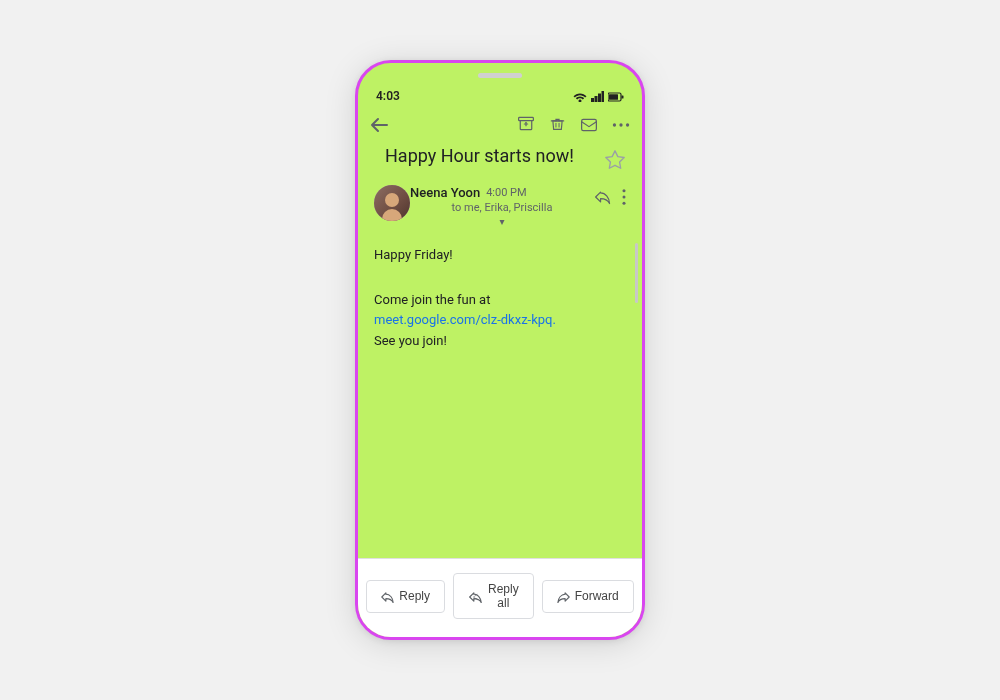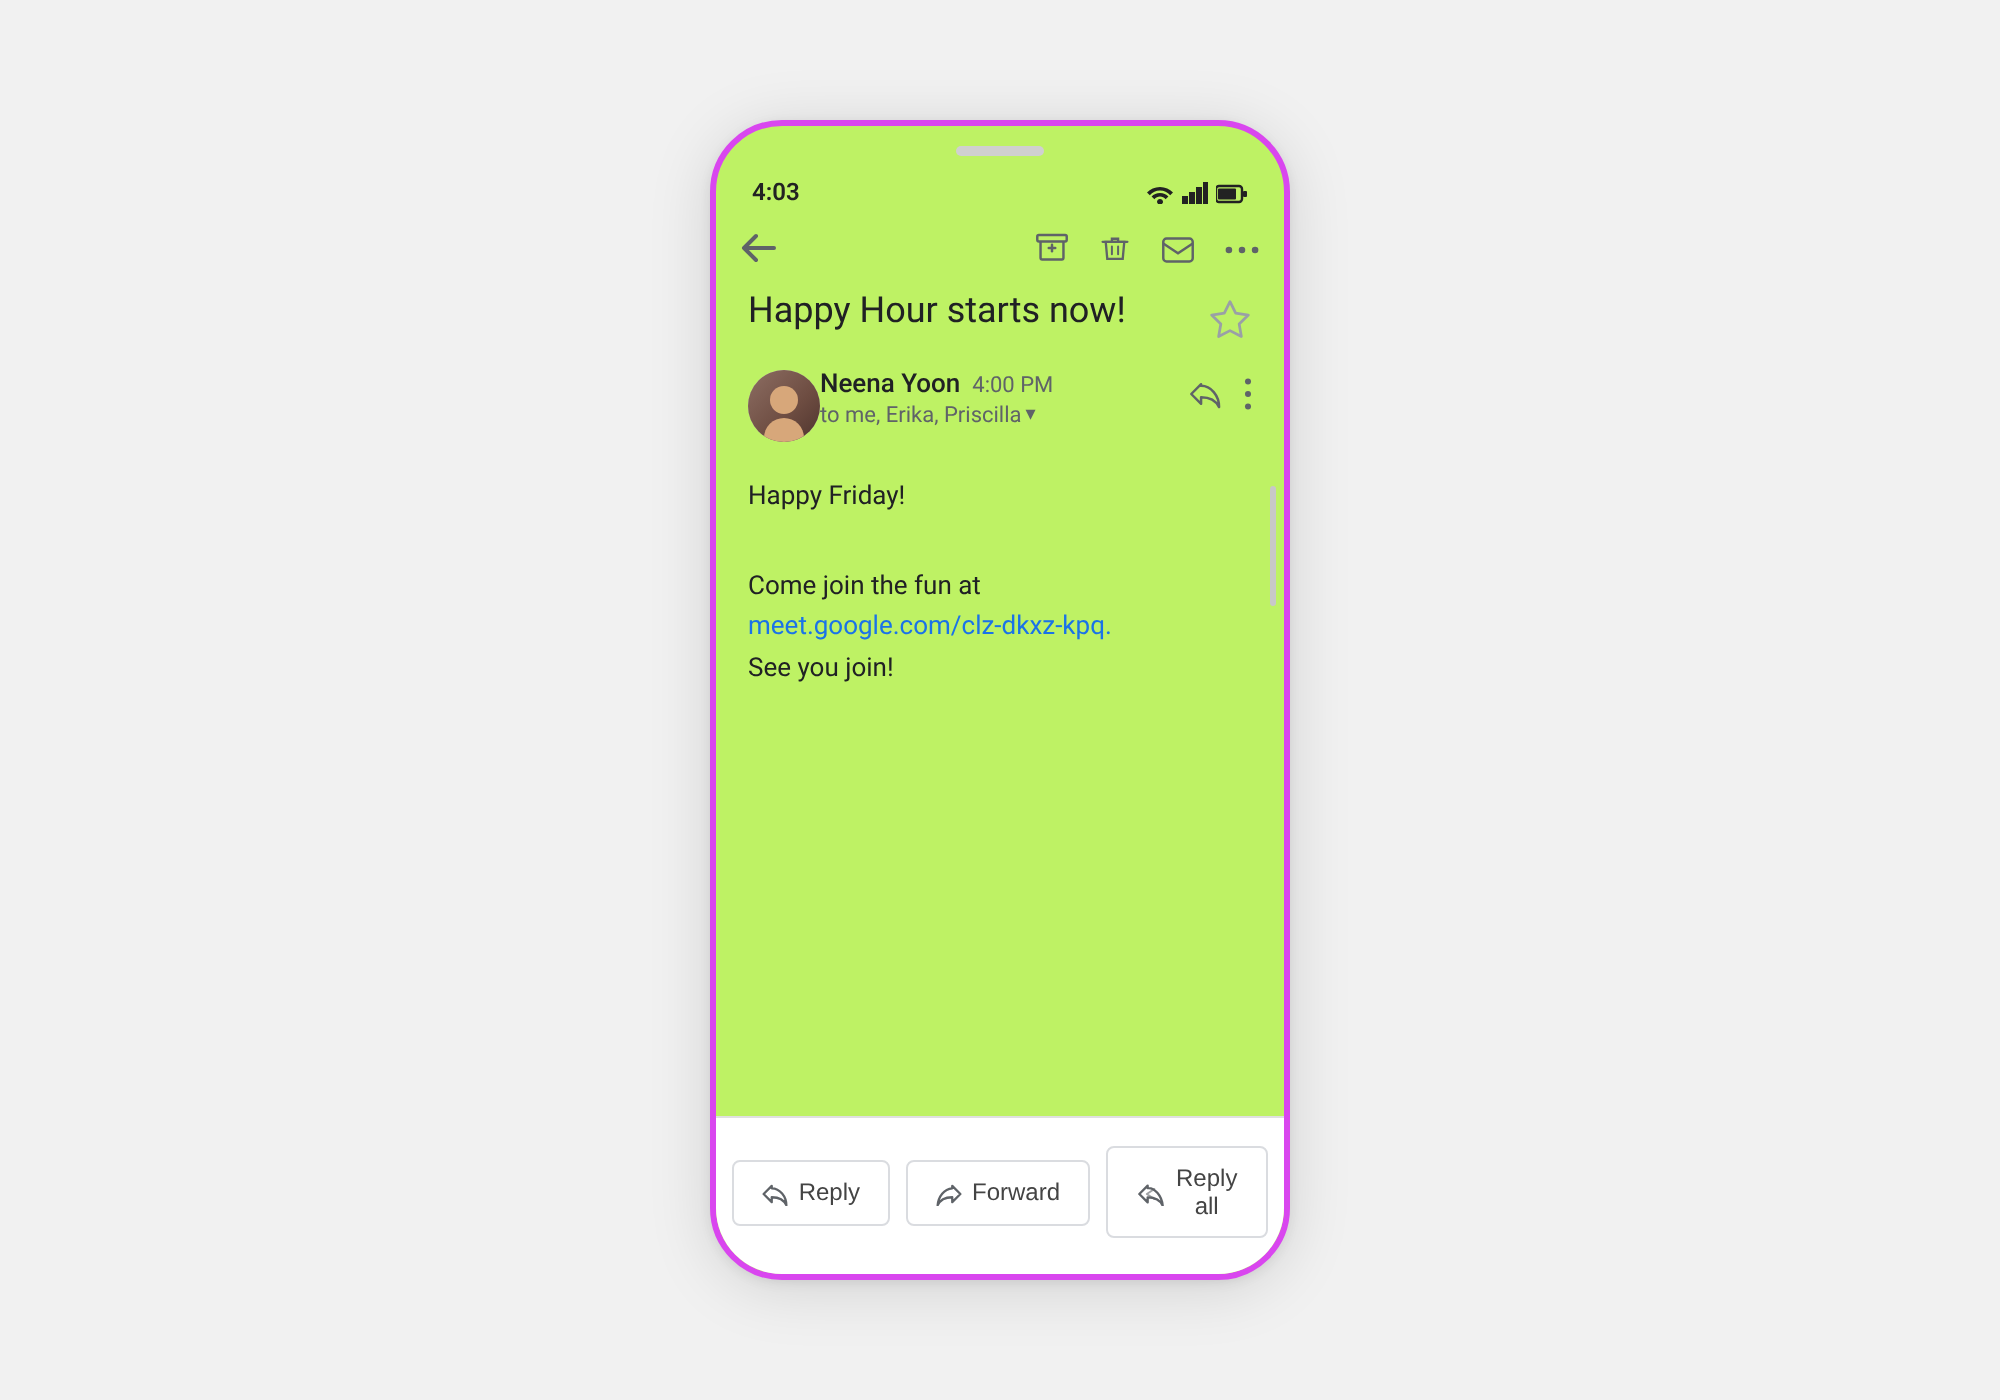--- a/index.html
+++ b/index.html
@@ -106,21 +106,21 @@
       color: #5f6368;
       font-size: 16px;
       cursor: pointer;
     }
 
     
     .email-subject-row {
       display: flex;
       align-items: flex-start;
       justify-content: space-between;
-      padding: 4px 16px 8px 16px;
+      padding: 4px 16px 8px 27px;
     }
 
     .email-subject {
       font-size: 18px;
       font-weight: 400;
       color: #202124;
       line-height: 1.3;
       flex: 1;
     }
 
@@ -202,20 +202,21 @@
       color: #5f6368;
     }
 
     .sender-to {
       font-size: 11px;
       color: #5f6368;
       display: flex;
       align-items: center;
       gap: 2px;
       margin-top: 1px;
+      flex-direction: column;
     }
 
     .chevron-down {
       font-size: 10px;
       color: #5f6368;
     }
 
     .sender-row-actions {
       display: flex;
       align-items: center;
@@ -418,31 +419,31 @@
       <button class="action-btn">
         <span class="btn-icon">
           <svg width="13" height="12" viewBox="0 0 16 14">
             <path d="M6 2L1 7l5 5V9c4 0 7.5 1.5 9 5C15 8.5 11 3.5 6 3.5V2z" stroke="#5f6368" stroke-width="1.4" fill="none" stroke-linejoin="round" stroke-linecap="round"></path>
           </svg>
         </span>
         <span>Reply</span>
       </button>
       <button class="action-btn">
         <span class="btn-icon">
-          <svg width="13" height="12" viewBox="0 0 16 14">
-            <path d="M10 2l5 5-5 5V9C6 9 2.5 10.5 1 14c.5-5.5 4-10 9-10.5V2z" stroke="#5f6368" stroke-width="1.4" fill="none" stroke-linejoin="round" stroke-linecap="round"></path>
-          </svg>
-        </span>
-        <span>Forward</span>
+          <svg width="15" height="12" viewBox="0 0 18 14">
+            <path d="M7 2L2 7l5 5V9c4 0 7.5 1.5 9 5C15.5 8 11 3 7 3.5V2z" stroke="#5f6368" stroke-width="1.4" fill="none" stroke-linejoin="round" stroke-linecap="round"></path>
+            <path d="M11 4L6.5 7 11 10" stroke="#5f6368" stroke-width="1.2" fill="none" stroke-linejoin="round" stroke-linecap="round" opacity="0.6"></path>
+          </svg>
+        </span>
+        <span>Reply all</span>
       </button>
       <button class="action-btn">
         <span class="btn-icon">
-          <svg width="15" height="12" viewBox="0 0 18 14">
-            <path d="M7 2L2 7l5 5V9c4 0 7.5 1.5 9 5C15.5 8 11 3 7 3.5V2z" stroke="#5f6368" stroke-width="1.4" fill="none" stroke-linejoin="round" stroke-linecap="round"></path>
-            <path d="M11 4L6.5 7 11 10" stroke="#5f6368" stroke-width="1.2" fill="none" stroke-linejoin="round" stroke-linecap="round" opacity="0.6"></path>
-          </svg>
-        </span>
-        <span>Reply all</span>
+          <svg width="13" height="12" viewBox="0 0 16 14">
+            <path d="M10 2l5 5-5 5V9C6 9 2.5 10.5 1 14c.5-5.5 4-10 9-10.5V2z" stroke="#5f6368" stroke-width="1.4" fill="none" stroke-linejoin="round" stroke-linecap="round"></path>
+          </svg>
+        </span>
+        <span>Forward</span>
       </button>
     </div>
 
   </div>
 </div>
 
 </body></html>

